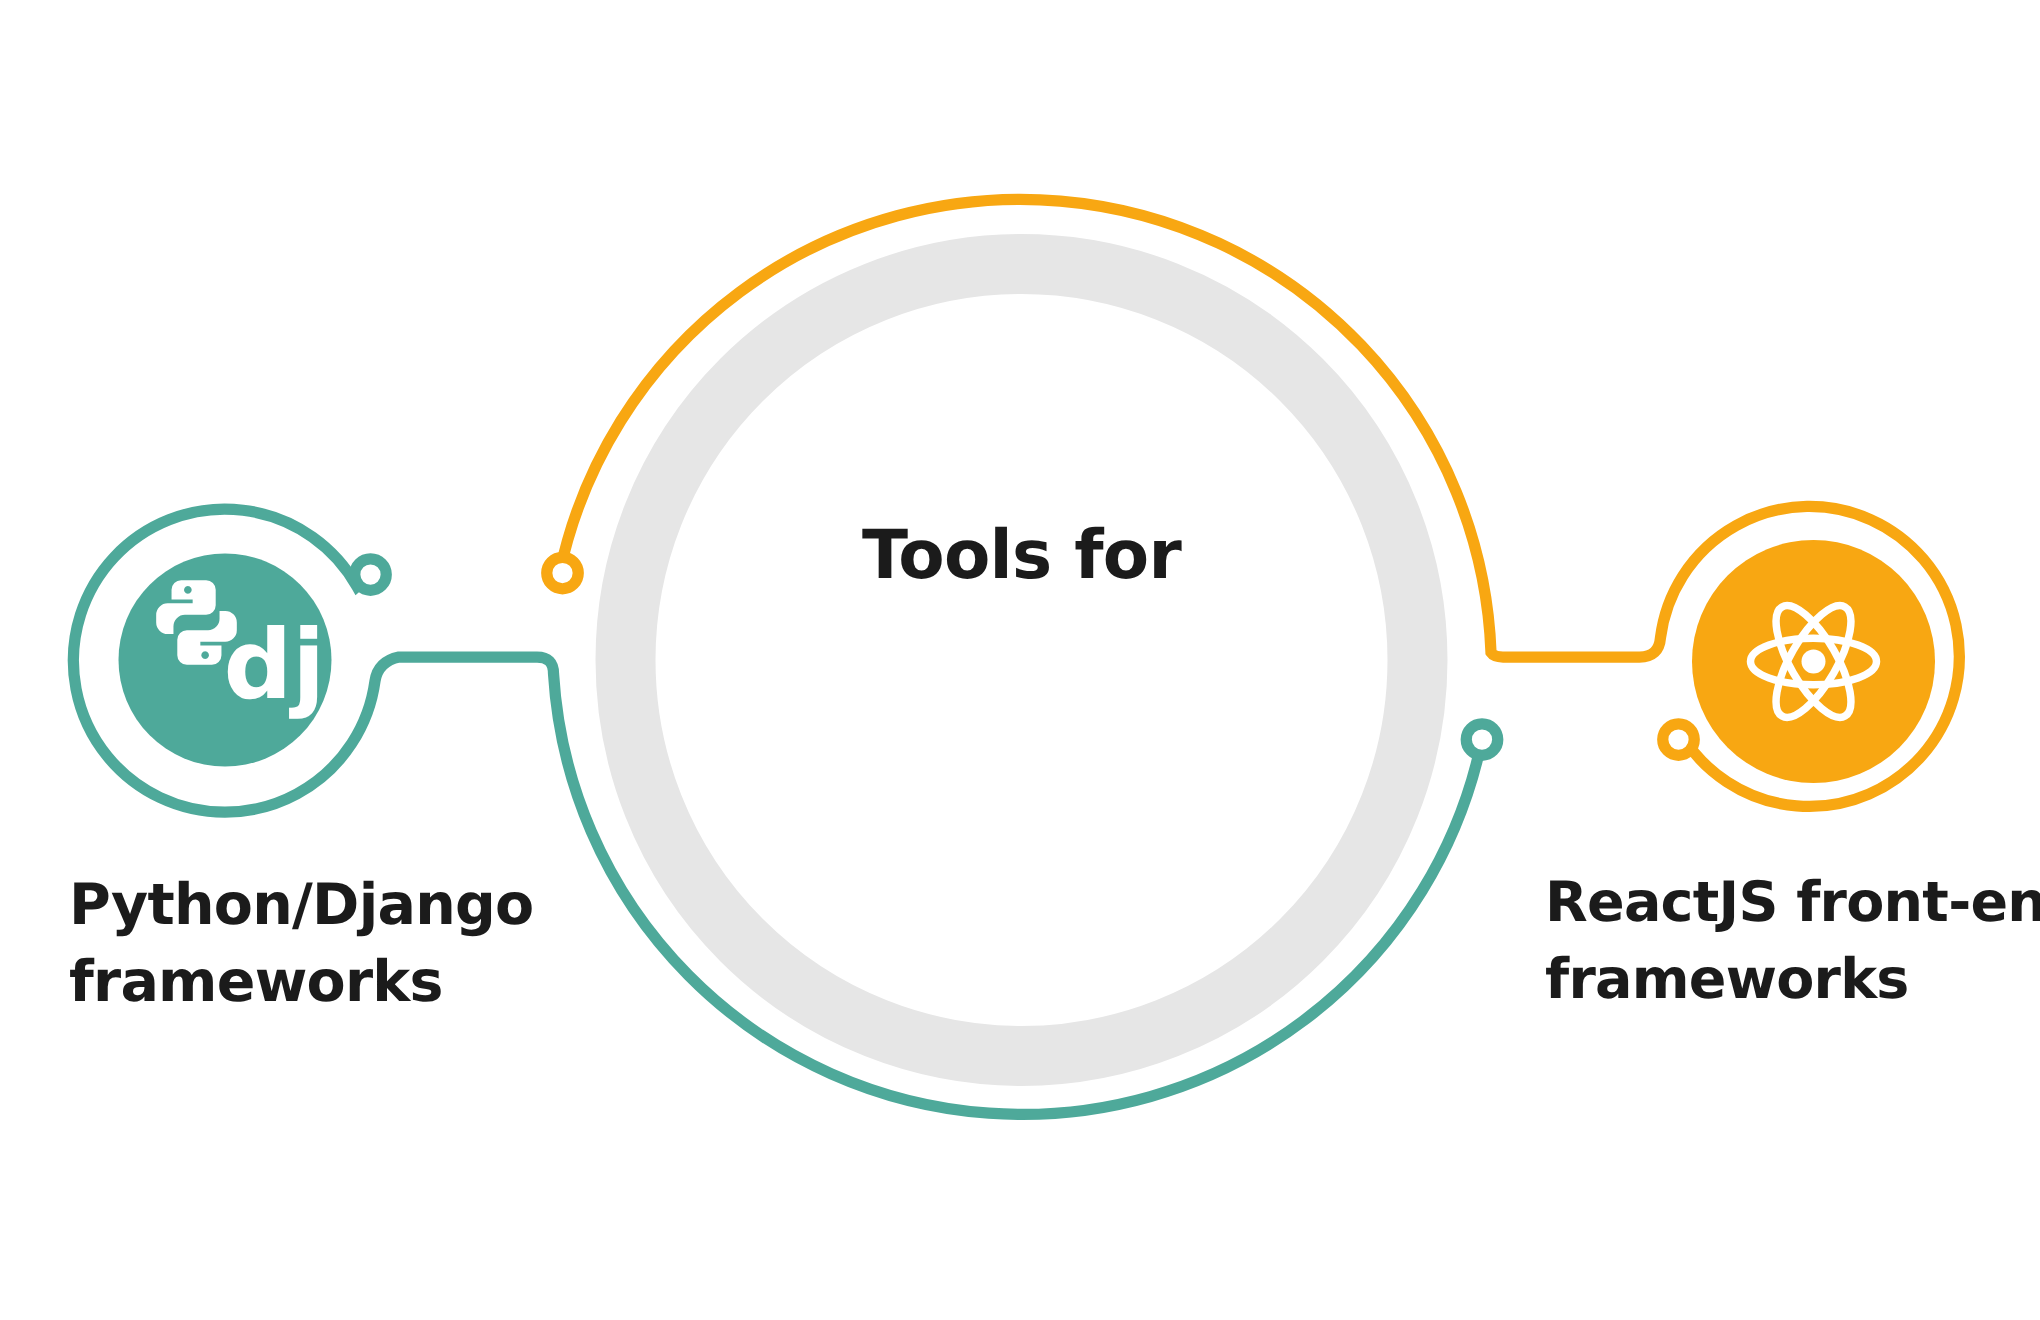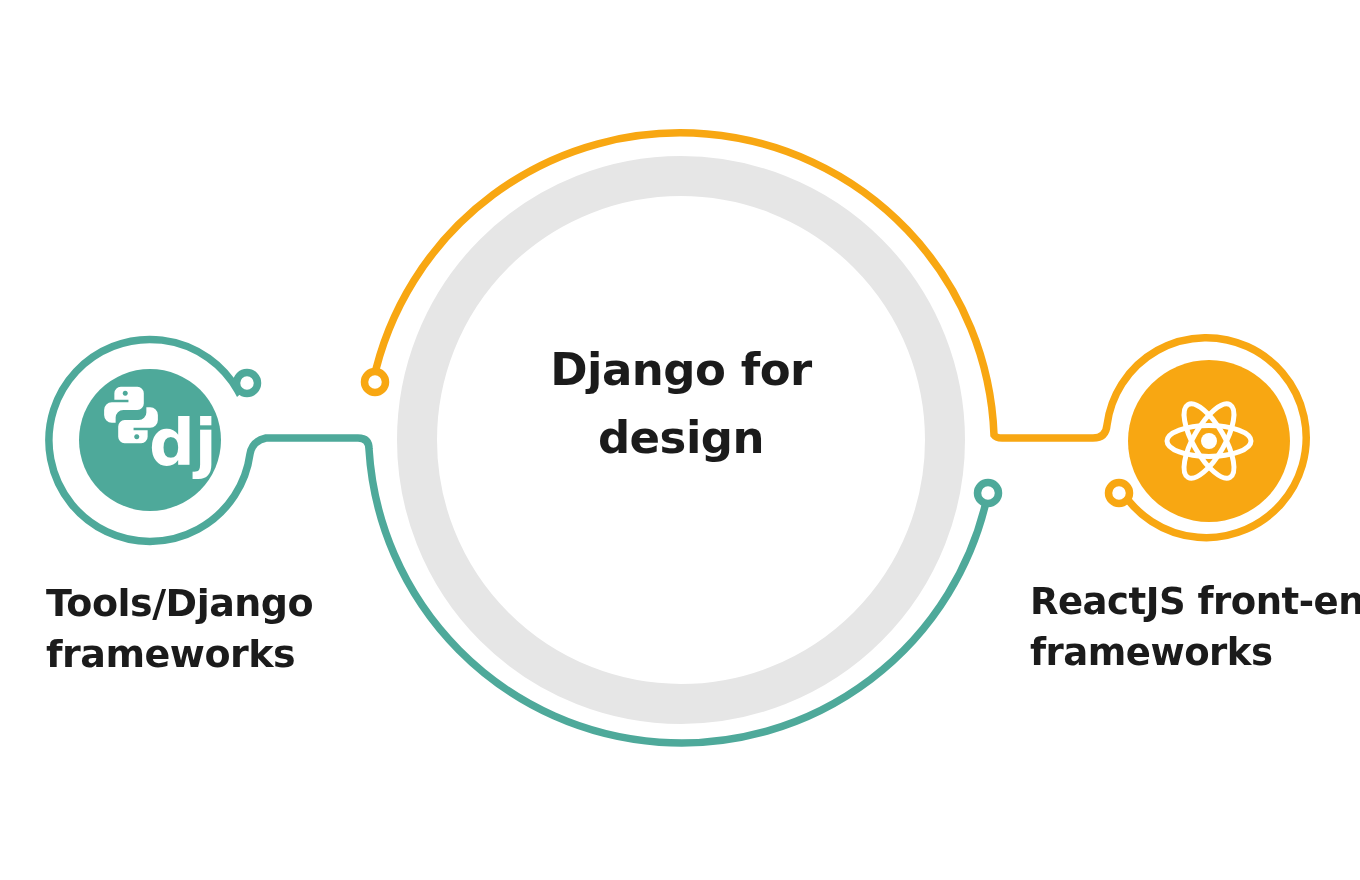--- a/index.html
+++ b/index.html
@@ -76,26 +76,25 @@
 
     <g transform="translate(1209,441)">
       <ellipse rx="42" ry="15.5" fill="none" stroke="#ffffff" stroke-width="5"></ellipse>
       <ellipse rx="42" ry="15.5" fill="none" stroke="#ffffff" stroke-width="5" transform="rotate(60)"></ellipse>
       <ellipse rx="42" ry="15.5" fill="none" stroke="#ffffff" stroke-width="5" transform="rotate(120)"></ellipse>
       <circle r="8" fill="#ffffff"></circle>
     </g>
   </svg>
 
   <div class="center-title">
-    <div>Django for</div>
-    <div>design</div>
+    <div>Tools for</div>
   </div>
 
   <div class="node-label left">
-    <div>Tools/Django</div>
+    <div>Python/Django</div>
     <div>frameworks</div>
   </div>
 
   <div class="node-label right">
     <div>ReactJS front-end</div>
     <div>frameworks</div>
   </div>
 
 </div>
 

